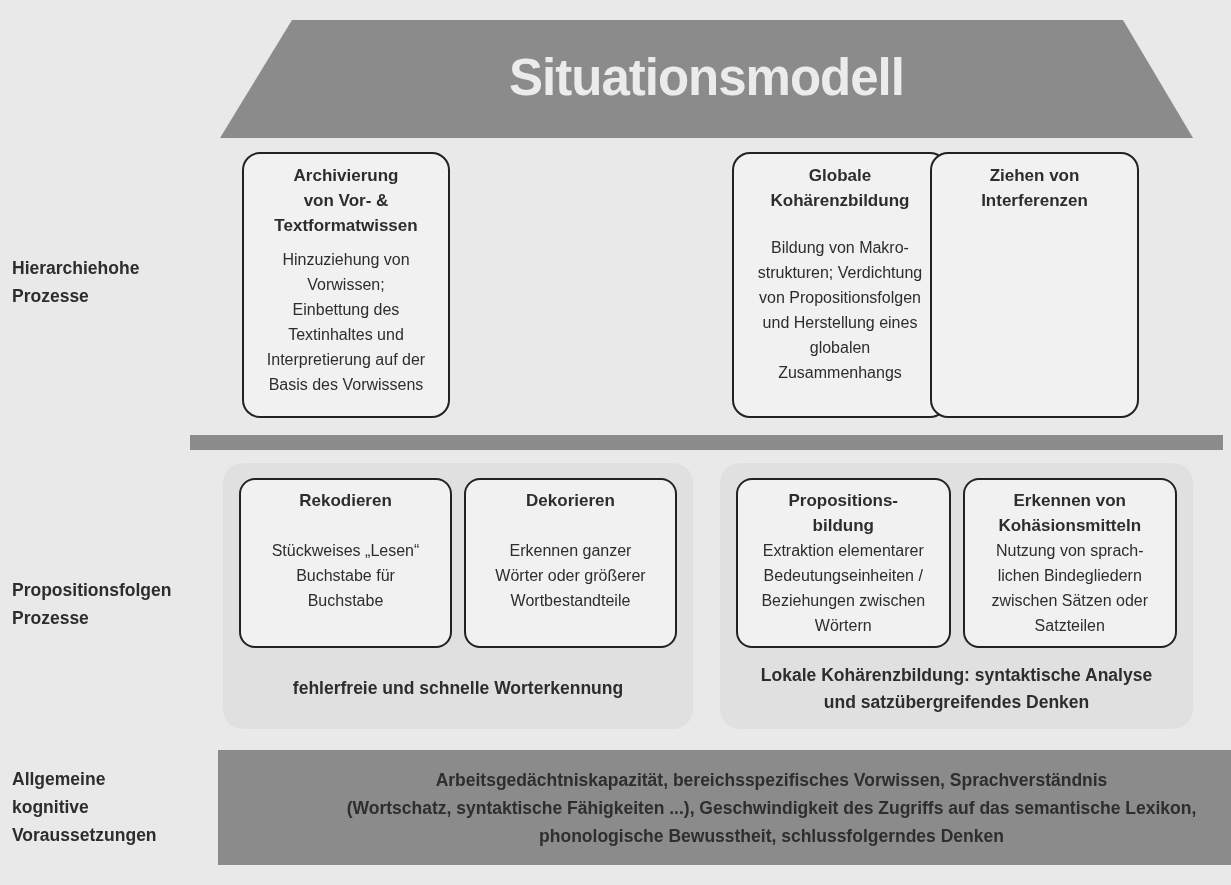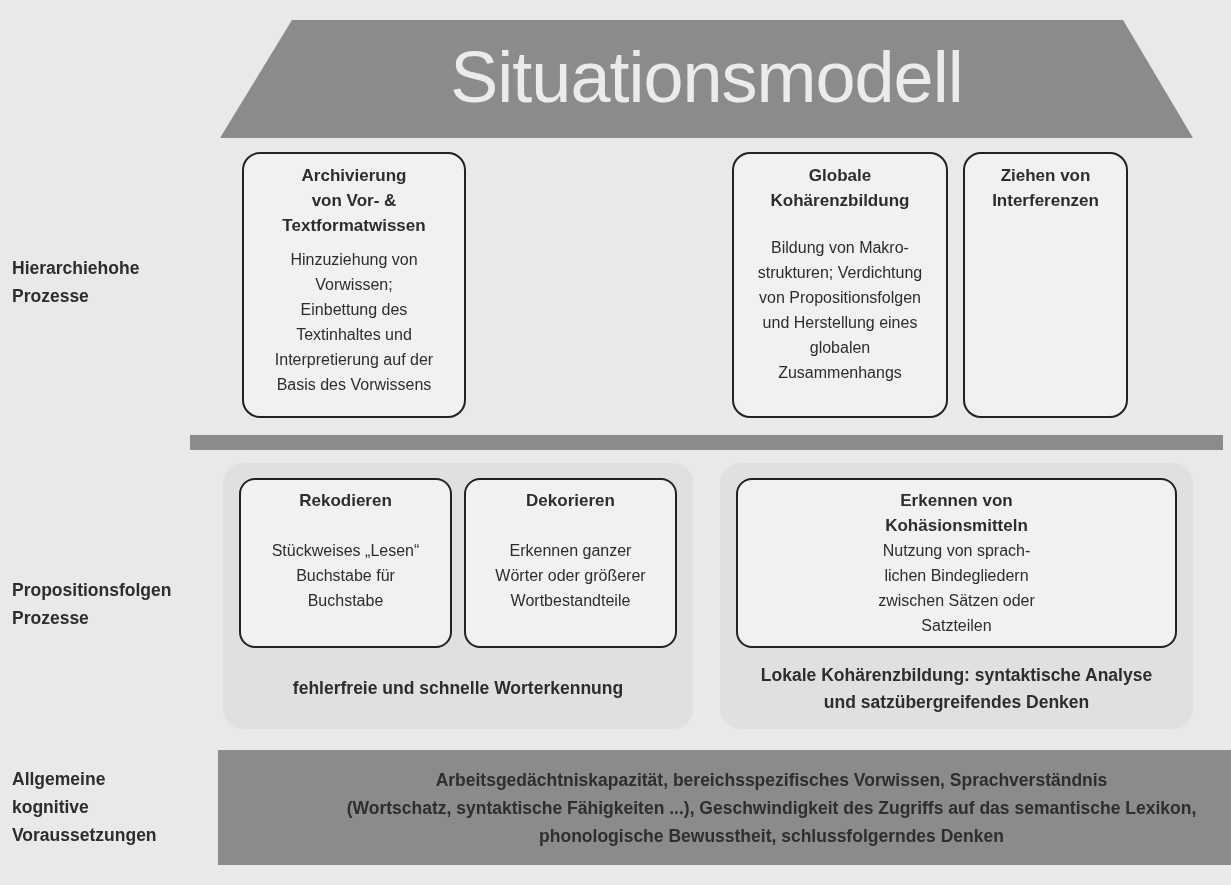--- a/index.html
+++ b/index.html
@@ -16,21 +16,21 @@
   .canvas{position:relative;width:1231px;height:885px;background:var(--background);overflow:hidden;}
 
   
   .banner{
     position:absolute;left:220px;top:20px;width:973px;height:118px;
     background:var(--band);
     clip-path:polygon(72px 0,903px 0,973px 118px,0 118px);
     display:flex;align-items:center;justify-content:center;
   }
   .banner-title{
-    font-size:72px;font-weight:normal;color:var(--title-text);
+    font-size:51px;font-weight:bold;color:var(--title-text);
     letter-spacing:-1px;transform:translateY(-2px);
   }
 
   
   .pbox{
     position:absolute;box-sizing:border-box;
     background:var(--box-fill);
     border:2.5px solid var(--box-border);
     border-radius:18px;
     display:flex;flex-direction:column;
@@ -41,24 +41,24 @@
     text-align:center;color:var(--text);white-space:pre-line;
   }
   .pbox-bodywrap{flex:1;display:flex;align-items:center;justify-content:center;}
   .pbox-body{
     font-size:16px;line-height:25px;text-align:center;
     color:var(--text);white-space:pre-line;
   }
 
   
   .tb{top:152px;height:266px;}
-  .tb1{left:242px;width:224px;justify-content:space-between;}
+  .tb1{left:242px;width:208px;justify-content:space-between;}
   .tb2{left:465px;width:208px;}
   .tb3{left:732px;width:216px;}
-  .tb4{left:963px;width:165px;}
+  .tb4{left:930px;width:209px;}
 
   
   .divider{position:absolute;left:190px;top:435px;width:1033px;height:15px;background:var(--band);}
 
   
   .group{
     position:absolute;top:463px;height:266px;box-sizing:border-box;
     background:var(--container);border-radius:20px;
     display:flex;flex-direction:column;padding:15px 16px 0;
   }
@@ -167,20 +167,30 @@
 Wortbestandteile</div>
         </div>
       </div>
     </div>
     <div class="group-caption">fehlerfreie und schnelle Worterkennung</div>
   </div>
 
   <div class="group g2">
     <div class="group-boxes">
       <div class="gbox">
+        <div class="pbox-title">Propositions-
+bildung</div>
+        <div class="pbox-bodywrap">
+          <div class="pbox-body">Extraktion elementarer
+Bedeutungseinheiten /
+Beziehungen zwischen
+Wörtern</div>
+        </div>
+      </div>
+      <div class="gbox">
         <div class="pbox-title">Erkennen von
 Kohäsionsmitteln</div>
         <div class="pbox-bodywrap">
           <div class="pbox-body">Nutzung von sprach-
 lichen Bindegliedern
 zwischen Sätzen oder
 Satzteilen</div>
         </div>
       </div>
     </div>

